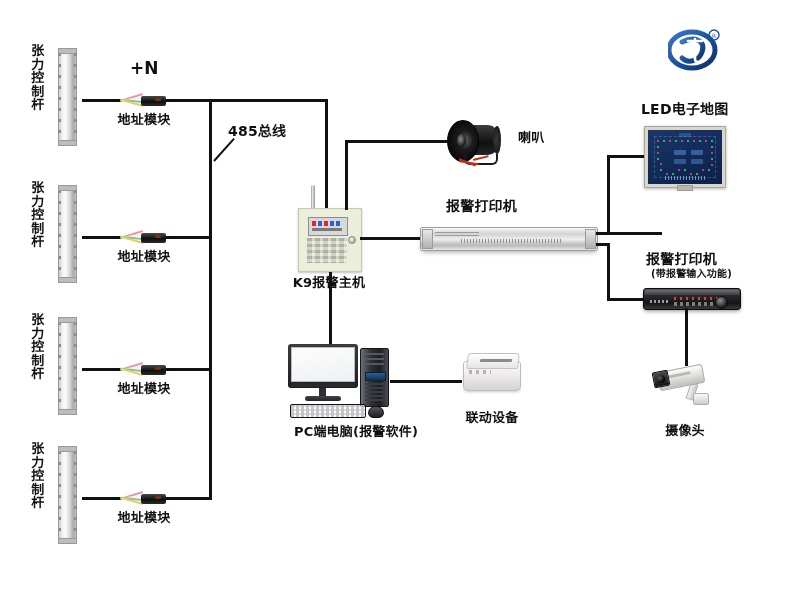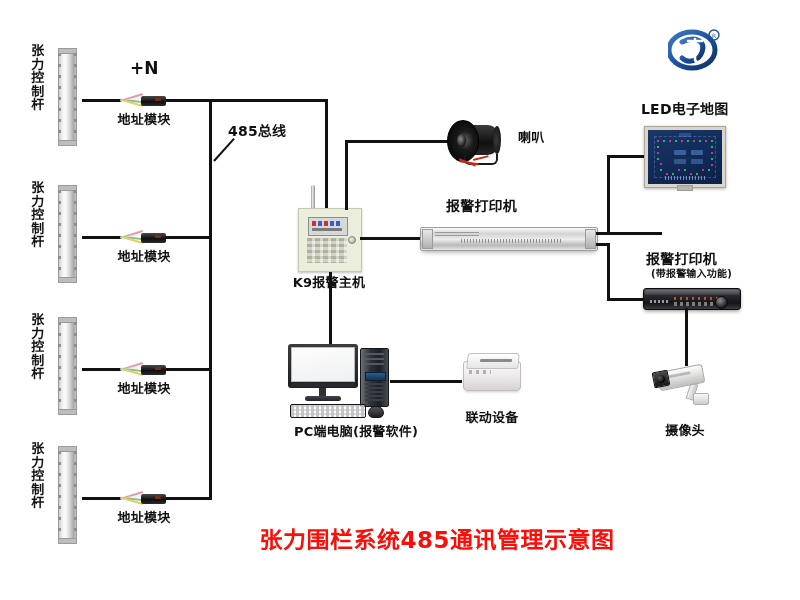--- a/index.html
+++ b/index.html
@@ -412,15 +412,14 @@
 
   <div class="prn" style="left:463px;top:353px;">
     <div class="prn-body"></div>
     <div class="prn-lid">
         <div class="prn-slot"></div>
       </div>
     <div class="prn-btns"></div>
   </div>
   <div class="lbl lbl-c" style="left:492px;top:411px;">联动设备</div>
 
-  <div class="title" style="left:437px;top:521px;">张力围栏系统485通讯管理示意图</div>
 
 </div>
 
 </body></html>

